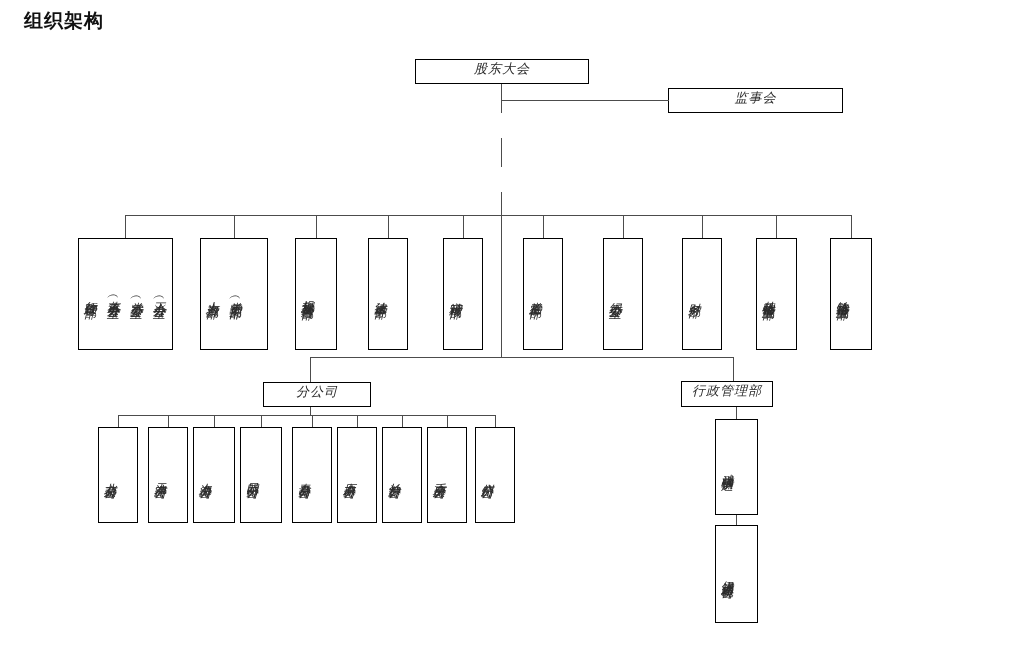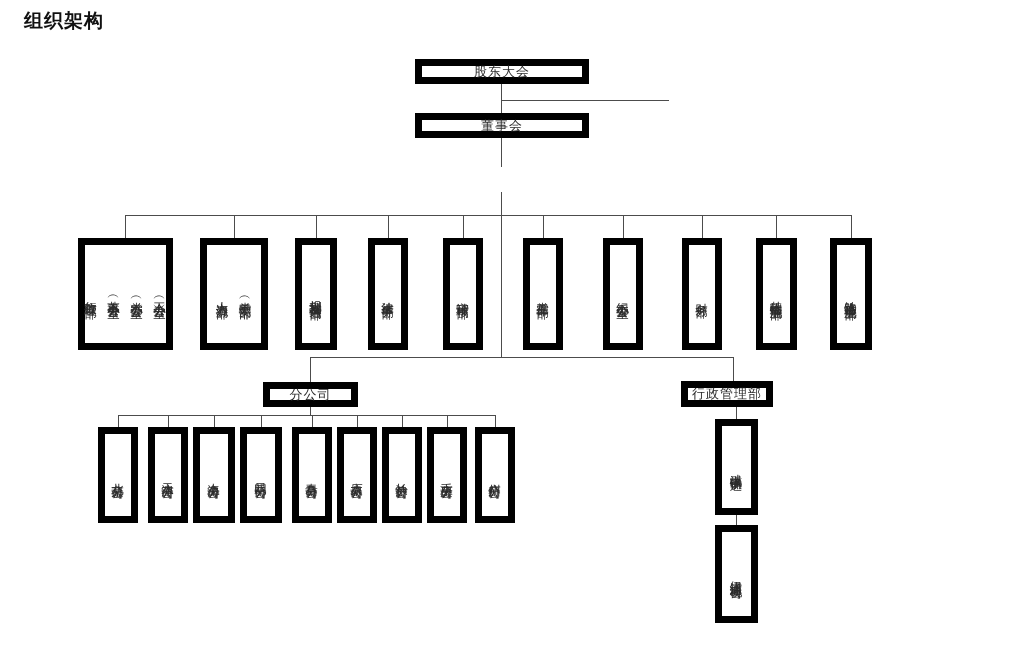--- a/index.html
+++ b/index.html
@@ -17,26 +17,27 @@
     left: 24px;
     top: 8px;
     font-size: 19px;
     font-weight: 700;
     letter-spacing: 1px;
     color: #111111;
     text-align: center;
   }
   .box {
     position: absolute;
-    border: 7px solid #000000;
+    border: 1px solid #000000;
     background: #ffffff;
     display: flex;
-    align-items: center;
+    align-items: flex-start;
     justify-content: center;
     box-sizing: border-box;
+    font-style: italic;
   }
   .box.h span {
     font-size: 13px;
     letter-spacing: 1px;
     color: #2b2b2b;
     white-space: nowrap;
   }
   .box.v {
     writing-mode: vertical-lr;
   }
@@ -58,22 +59,22 @@
 </head>
 <body>
 
 <div class="canvas">
 
   <div class="page-title">组织架构</div>
 
   <div class="box h" style="left:415px;top:59px;width:174px;height:25px">
     <span>股东大会</span>
   </div>
-  <div class="box h" style="left:415px;top:113px;width:174px;height:25px">
-    <span>董事会</span>
+  <div class="box h" style="left:668px;top:88px;width:175px;height:25px">
+    <span>监事会</span>
   </div>
 
   <div class="box v" style="left:78px;top:238px;width:95px;height:112px">
     <span>行政管理部
 （董事会办公室）
 （党委办公室）
 （工会办公室）</span>
   </div>
   <div class="box v" style="left:200px;top:238px;width:68px;height:112px">
     <span>人力资源部
@@ -97,21 +98,21 @@
   <div class="box v" style="left:682px;top:238px;width:40px;height:112px">
     <span>财务部</span>
   </div>
   <div class="box v" style="left:756px;top:238px;width:41px;height:112px">
     <span>基础物流事业部</span>
   </div>
   <div class="box v" style="left:830px;top:238px;width:42px;height:112px">
     <span>铁路物流事业部</span>
   </div>
 
-  <div class="box h" style="left:263px;top:382px;width:95px;height:25px">
+  <div class="box h" style="left:263px;top:382px;width:108px;height:25px">
     <span>分公司</span>
   </div>
   <div class="box h" style="left:681px;top:381px;width:92px;height:26px">
     <span>行政管理部</span>
   </div>
 
   <div class="box v" style="left:98px;top:427px;width:40px;height:96px">
     <span>北京分公司</span>
   </div>
   <div class="box v" style="left:148px;top:427px;width:40px;height:96px">

